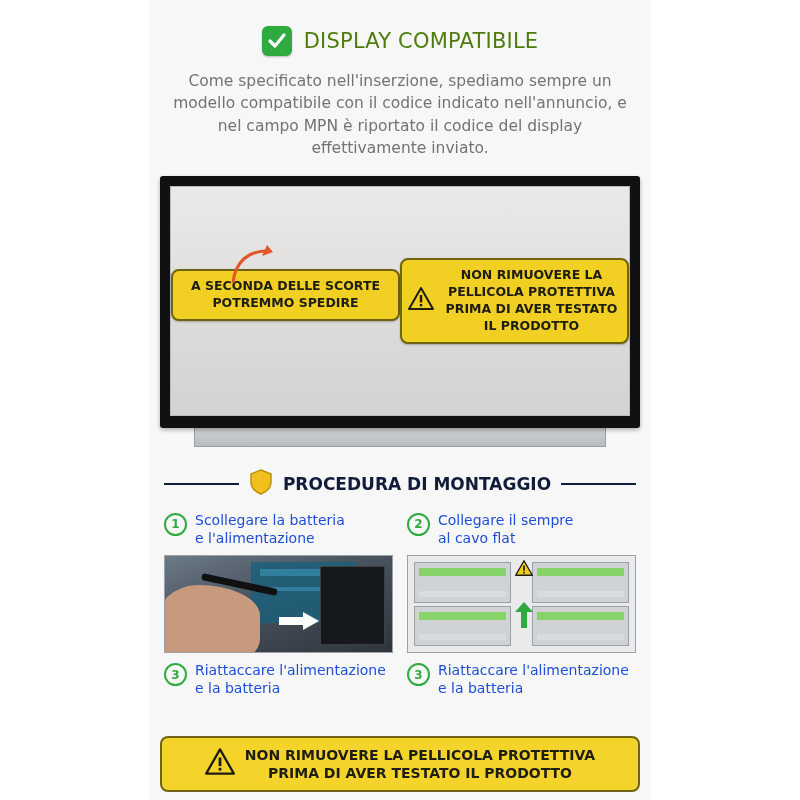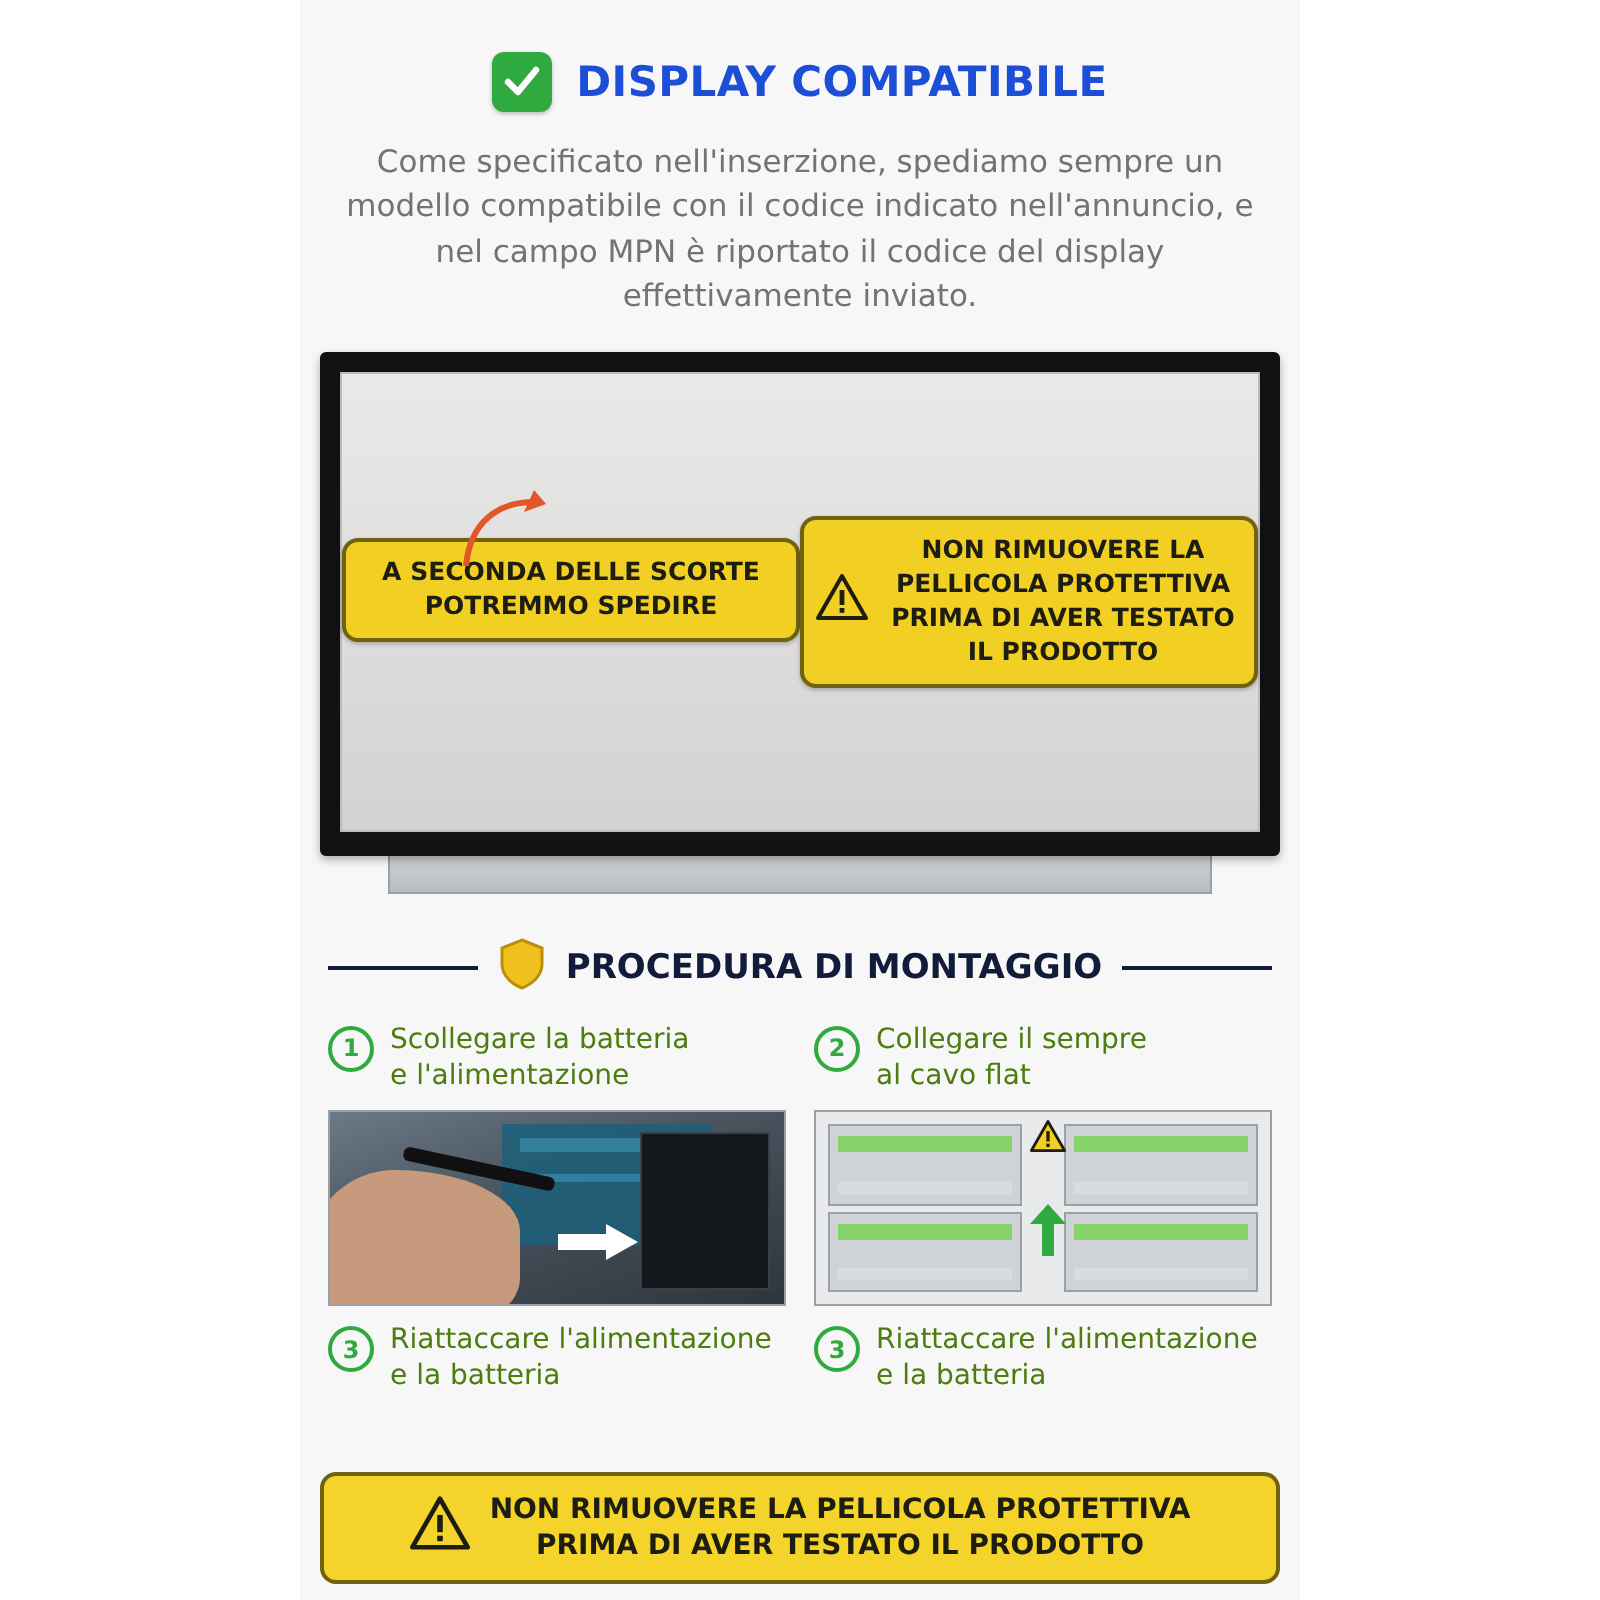--- a/index.html
+++ b/index.html
@@ -30,21 +30,21 @@
     display:flex;align-items:center;justify-content:center;
     gap:12px;padding-top:26px;
   }
   .check-box{
     width:30px;height:30px;border-radius:6px;background:#2faa3f;
     display:flex;align-items:center;justify-content:center;
     box-shadow:0 1px 2px rgba(0,0,0,.25);
   }
   .check-box svg{display:block;}
   .hdr-title{
-    font-size:21px;font-weight:bold;color:#1d4ed8;letter-spacing:.2px;
+    font-size:21px;font-weight:normal;color:#4d7c0f;letter-spacing:.2px;
     font-family:"DejaVu Sans", sans-serif;
   }
 
   .intro{
     margin:14px 22px 0 22px;
     text-align:center;
     font-size:15.5px;line-height:1.45;color:#737373;
   }
 
   
@@ -106,21 +106,21 @@
   .steps{
     margin:12px 14px 0 14px;
     display:grid;grid-template-columns:1fr 1fr;column-gap:14px;row-gap:8px;
   }
   .step{display:flex;align-items:flex-start;gap:8px;}
   .num{
     flex:0 0 auto;width:19px;height:19px;border-radius:50%;
     border:2px solid #2faa3f;color:#2faa3f;font-weight:bold;font-size:12px;
     display:flex;align-items:center;justify-content:center;margin-top:2px;
   }
-  .step-txt{font-size:14px;line-height:1.3;color:#4d7c0f;}
+  .step-txt{font-size:14px;line-height:1.3;color:#1d4ed8;}
 
   .photo{
     height:96px;border:1px solid #9aa0a6;position:relative;overflow:hidden;
   }
   
   .photo.left{background:linear-gradient(160deg,#6b7a86 0%,#4a5560 40%,#2e353c 100%);}
   .pcb{position:absolute;left:38%;top:6%;width:46%;height:64%;background:#1d5f7a;opacity:.85;}
   .pcb:before{content:"";position:absolute;left:8%;top:12%;width:84%;height:10%;background:#2d86a8;}
   .pcb:after{content:"";position:absolute;left:8%;top:40%;width:60%;height:8%;background:#2d86a8;}
   .battery{position:absolute;right:3%;top:10%;width:28%;height:80%;background:#15181c;border:1px solid #3a4046;}

